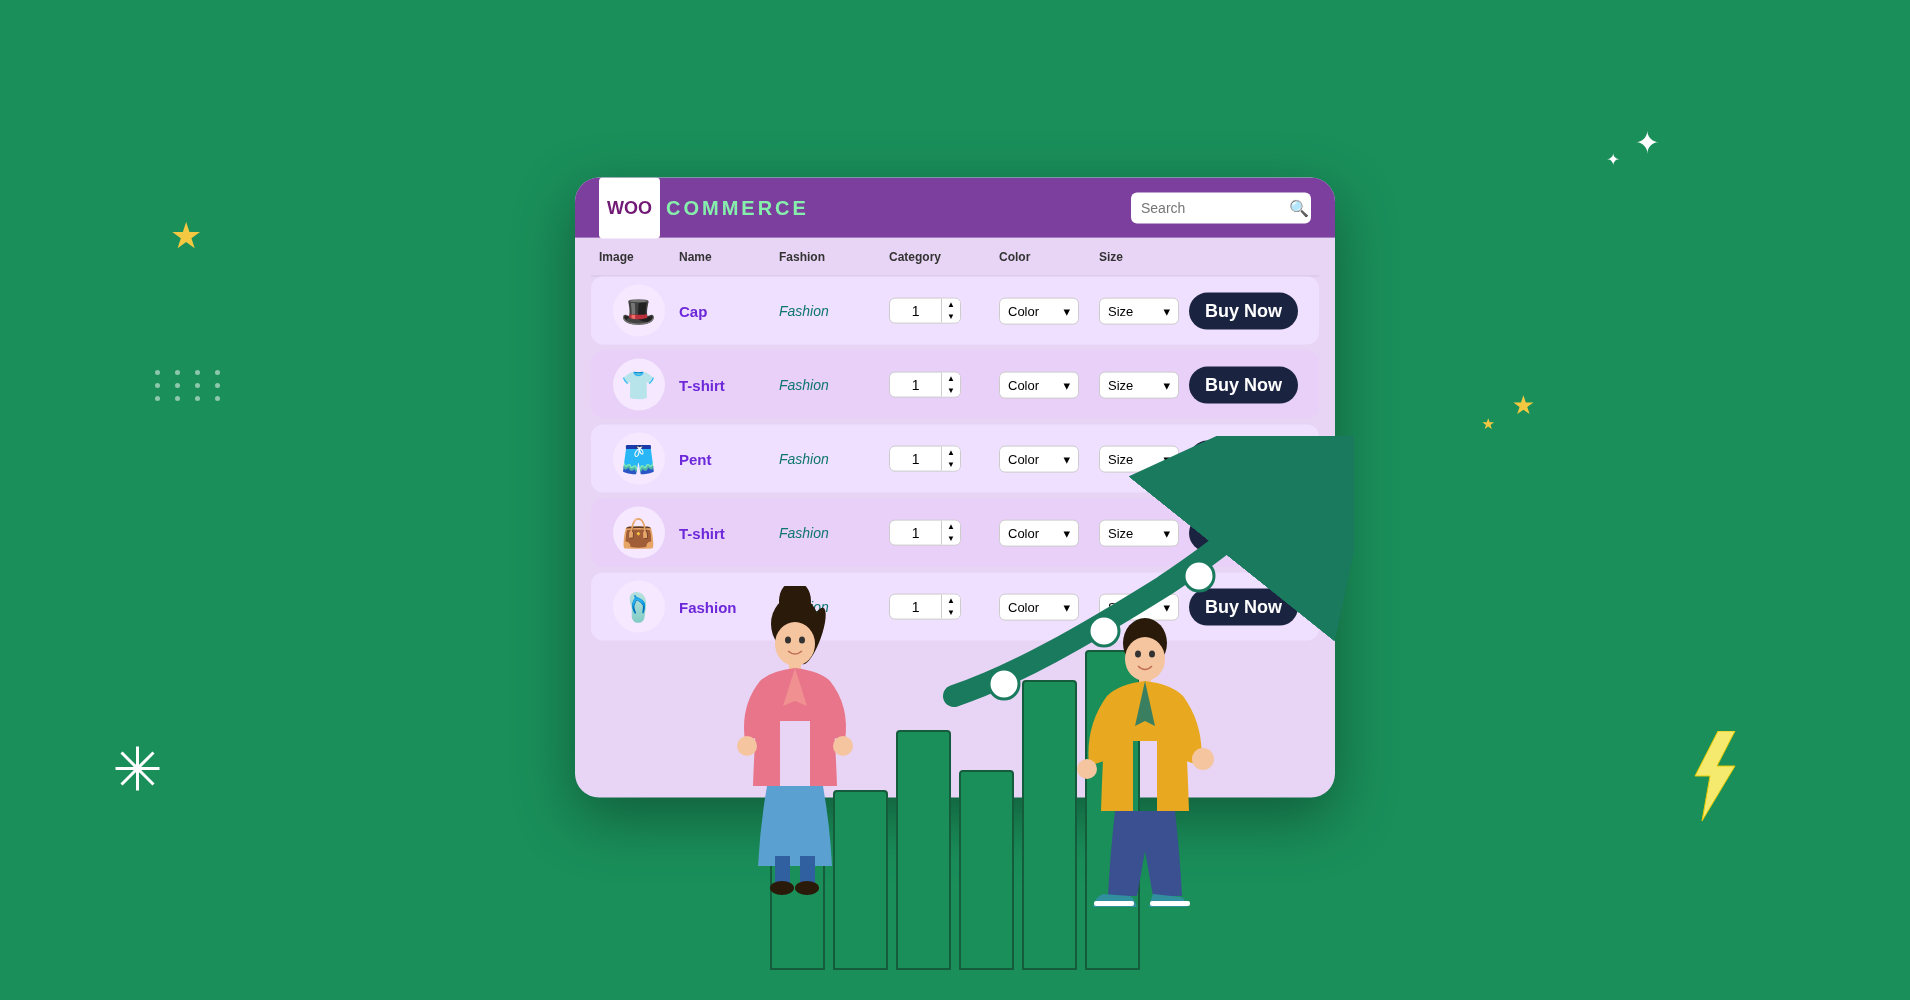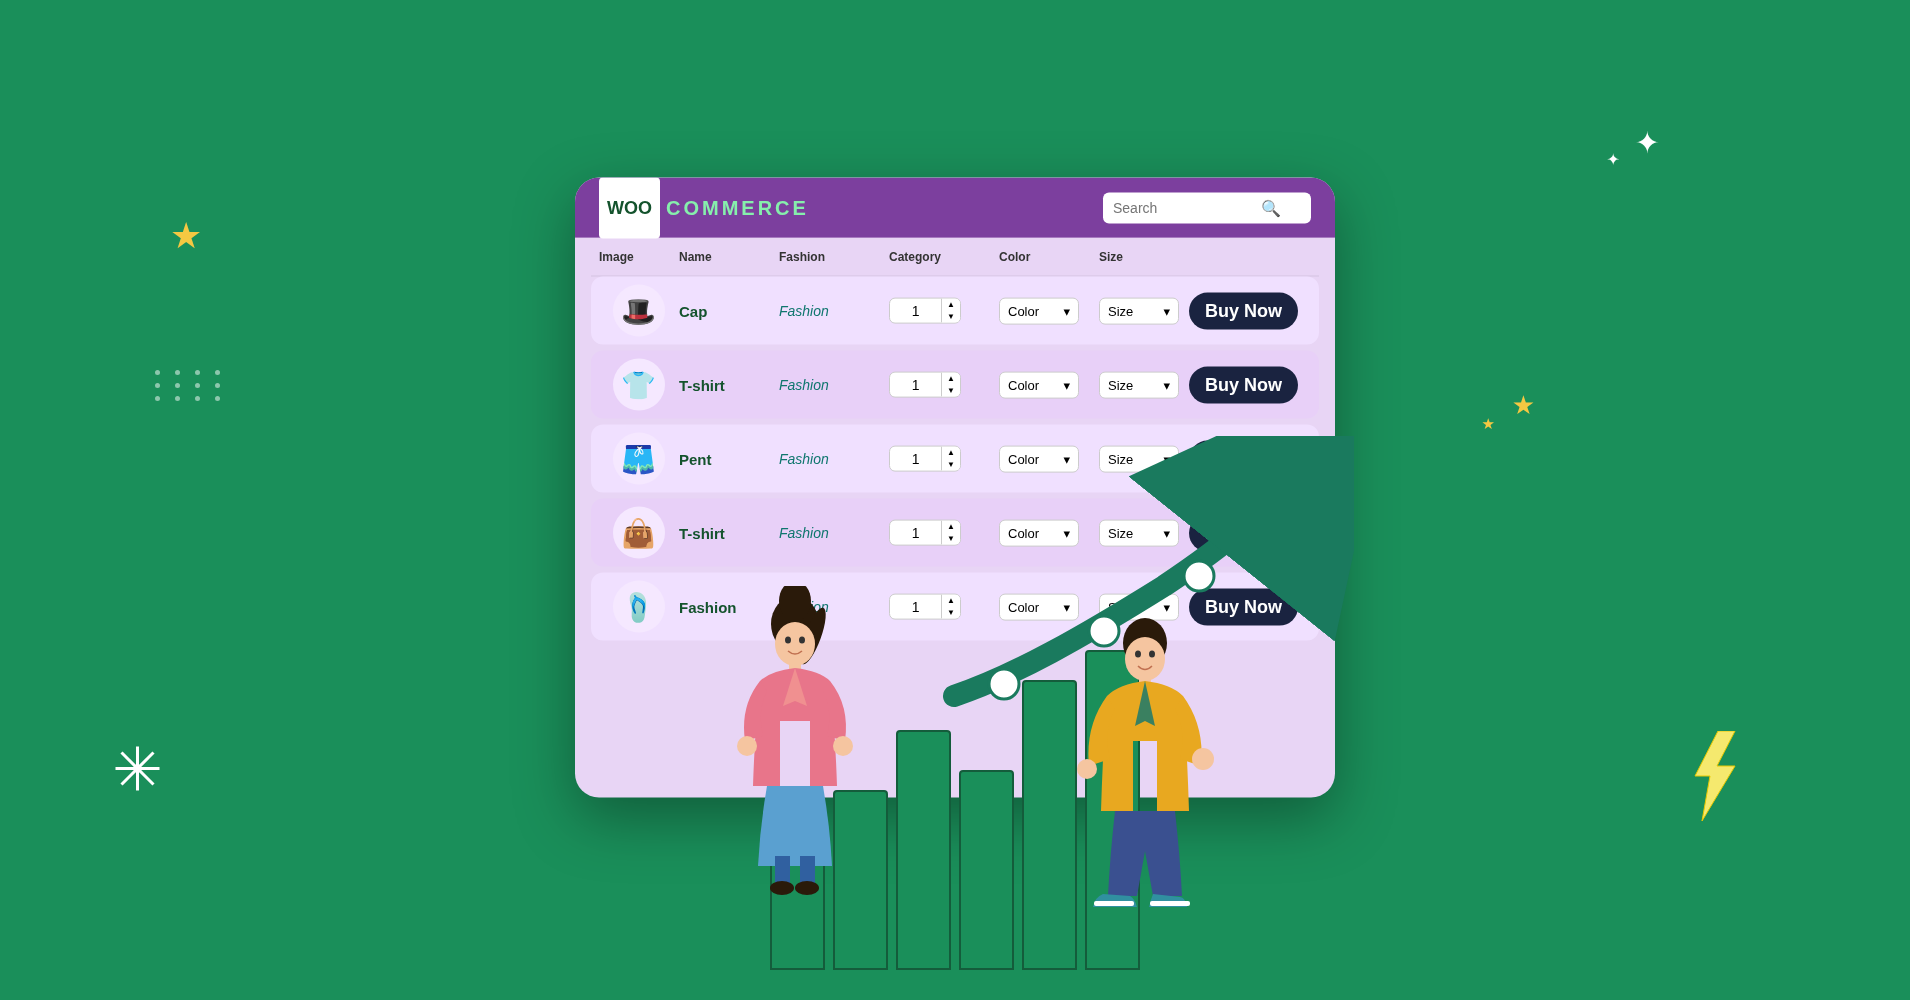--- a/index.html
+++ b/index.html
@@ -65,21 +65,21 @@
     }
 
     .woo-logo {
       display: flex;
       align-items: center;
       gap: 6px;
     }
 
     .woo-badge {
       background: white;
-      color: #14532d;
+      color: #701a75;
       font-weight: 900;
       font-size: 18px;
       padding: 20px 8px;
       border-radius: 4px;
     }
 
     .woo-text {
       color: #86efac;
       font-size: 20px;
       font-weight: 700;
@@ -87,21 +87,21 @@
       text-transform: uppercase;
     }
 
     .search-bar {
       display: flex;
       align-items: center;
       background: white;
       border-radius: 6px;
       padding: 6px 10px;
       gap: 8px;
-      width: 208px;
+      width: 180px;
     }
 
     .search-bar input {
       border: none;
       outline: none;
       font-size: 14px;
       color: #666;
       width: 140px;
       background: transparent;
     }
@@ -154,21 +154,21 @@
       background: #f5e8ff;
       display: flex;
       align-items: center;
       justify-content: center;
       font-size: 28px;
     }
 
     .product-name {
       font-size: 15px;
       font-weight: 600;
-      color: #14532d;
+      color: #6d28d9;
     }
 
     .product-category {
       font-size: 14px;
       color: #0f766e;
       font-style: italic;
     }
 
     .quantity-spinner {
       display: flex;

